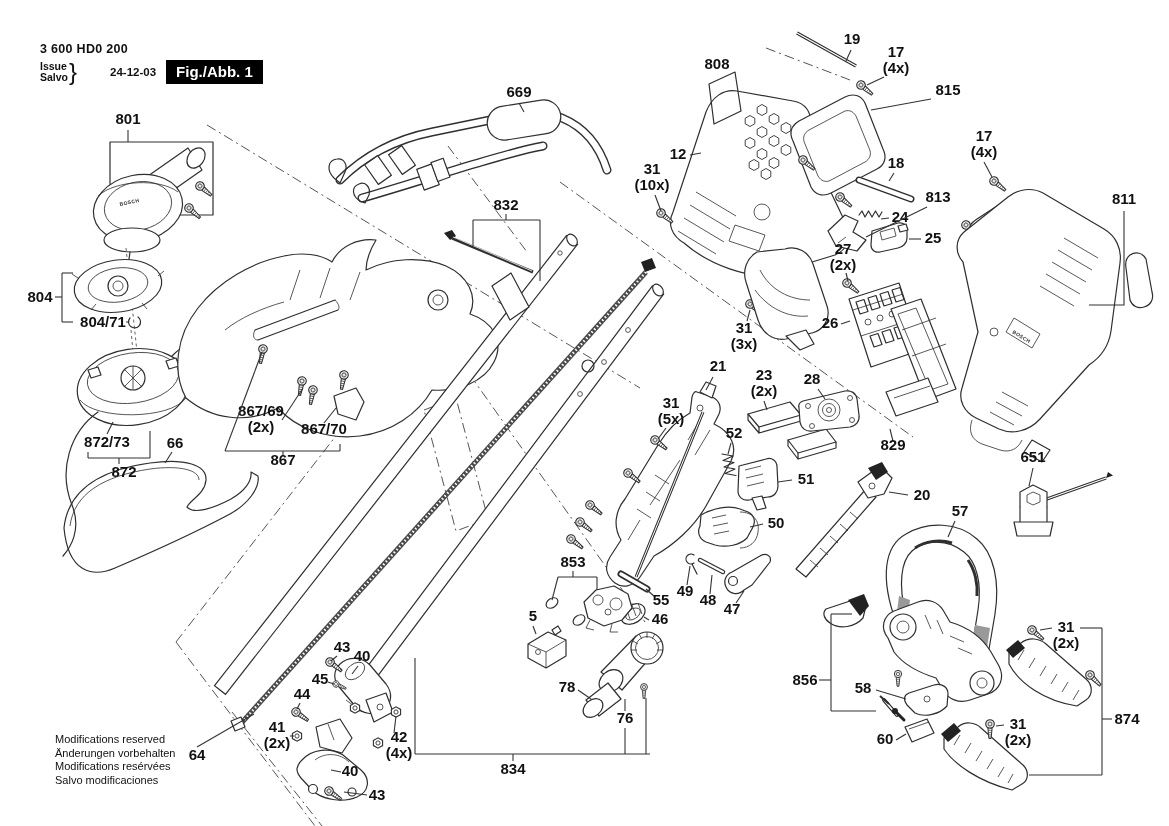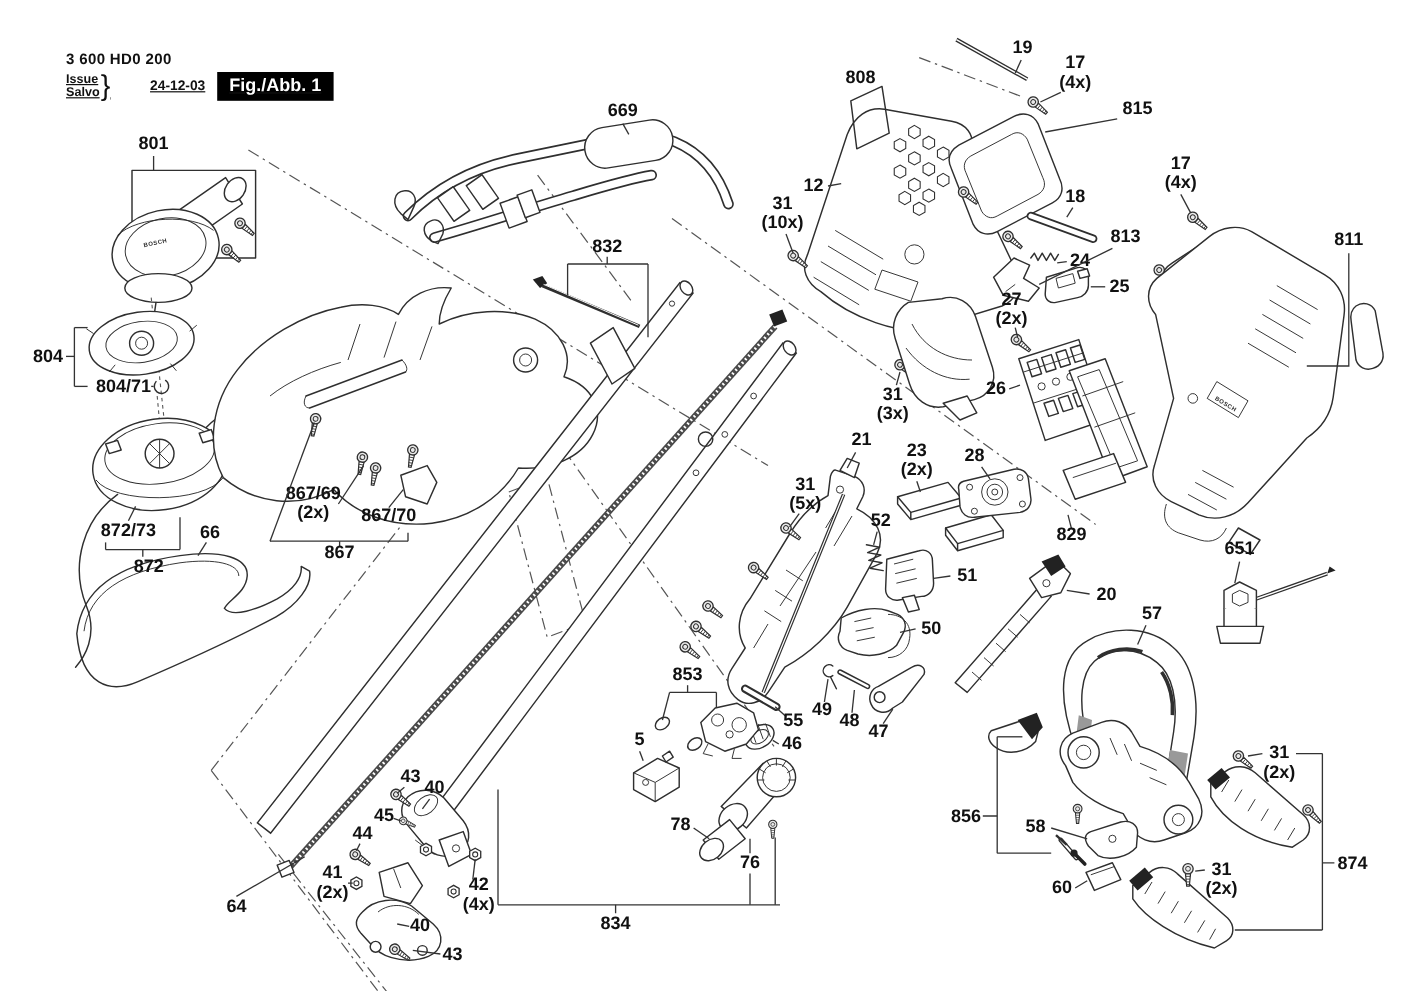--- a/index.html
+++ b/index.html
@@ -1,20 +1,20 @@
 <!DOCTYPE html>
 <html><head>
 <meta charset="utf-8">
 <style>
   html,body{margin:0;padding:0;background:#fff;}
   .stage{position:relative;width:1169px;height:826px;background:#fff;overflow:hidden;
          font-family:"Liberation Sans","DejaVu Sans",sans-serif;color:#111;}
-  .titleblock{position:absolute;left:55px;top:42px;}
+  .titleblock{position:absolute;left:40px;top:42px;}
   .pn{font-size:12.5px;font-weight:bold;letter-spacing:.3px;}
-  .issue-row{display:flex;align-items:center;margin-top:2px;text-decoration:underline;}
+  .issue-row{display:flex;align-items:center;margin-top:2px;}
   .issue-labels{display:flex;flex-direction:column;font-size:10.5px;font-weight:bold;line-height:11px;}
   .brace{font-size:24px;font-weight:normal;margin:0 1px 0 1px;}
   .date{font-size:11.5px;font-weight:bold;margin-right:10px;margin-left:32px;}
   .figbadge{background:#000;color:#fff;font-size:15px;font-weight:bold;padding:3px 10px 4px 10px;text-align:center;}
   .footer{position:absolute;left:55px;top:733px;font-size:11px;line-height:13.5px;}
   svg{position:absolute;left:0;top:0;}
   .ln{fill:none;stroke:#2f2f2f;stroke-width:1.2;stroke-linejoin:round;stroke-linecap:round;}
   .thin{fill:none;stroke:#2f2f2f;stroke-width:0.8;}
   .fw{fill:#fff;stroke:#2f2f2f;stroke-width:1.2;stroke-linejoin:round;}
   .fd{fill:#222;stroke:none;}
@@ -558,14 +558,20 @@
     <div class="issue-labels">
       <span>Issue</span>
       <span>Salvo</span>
     </div>
     <span class="brace">}</span>
     <span class="date">24-12-03</span>
     <span class="figbadge">Fig./Abb. 1</span>
   </div>
 </div>
 
-
+<div class="footer">
+  <div>Modifications reserved</div>
+  <div>Änderungen vorbehalten</div>
+  <div>Modifications resérvées</div>
+  <div>Salvo modificaciones</div>
 </div>
 
+</div>
+
 </body></html>

